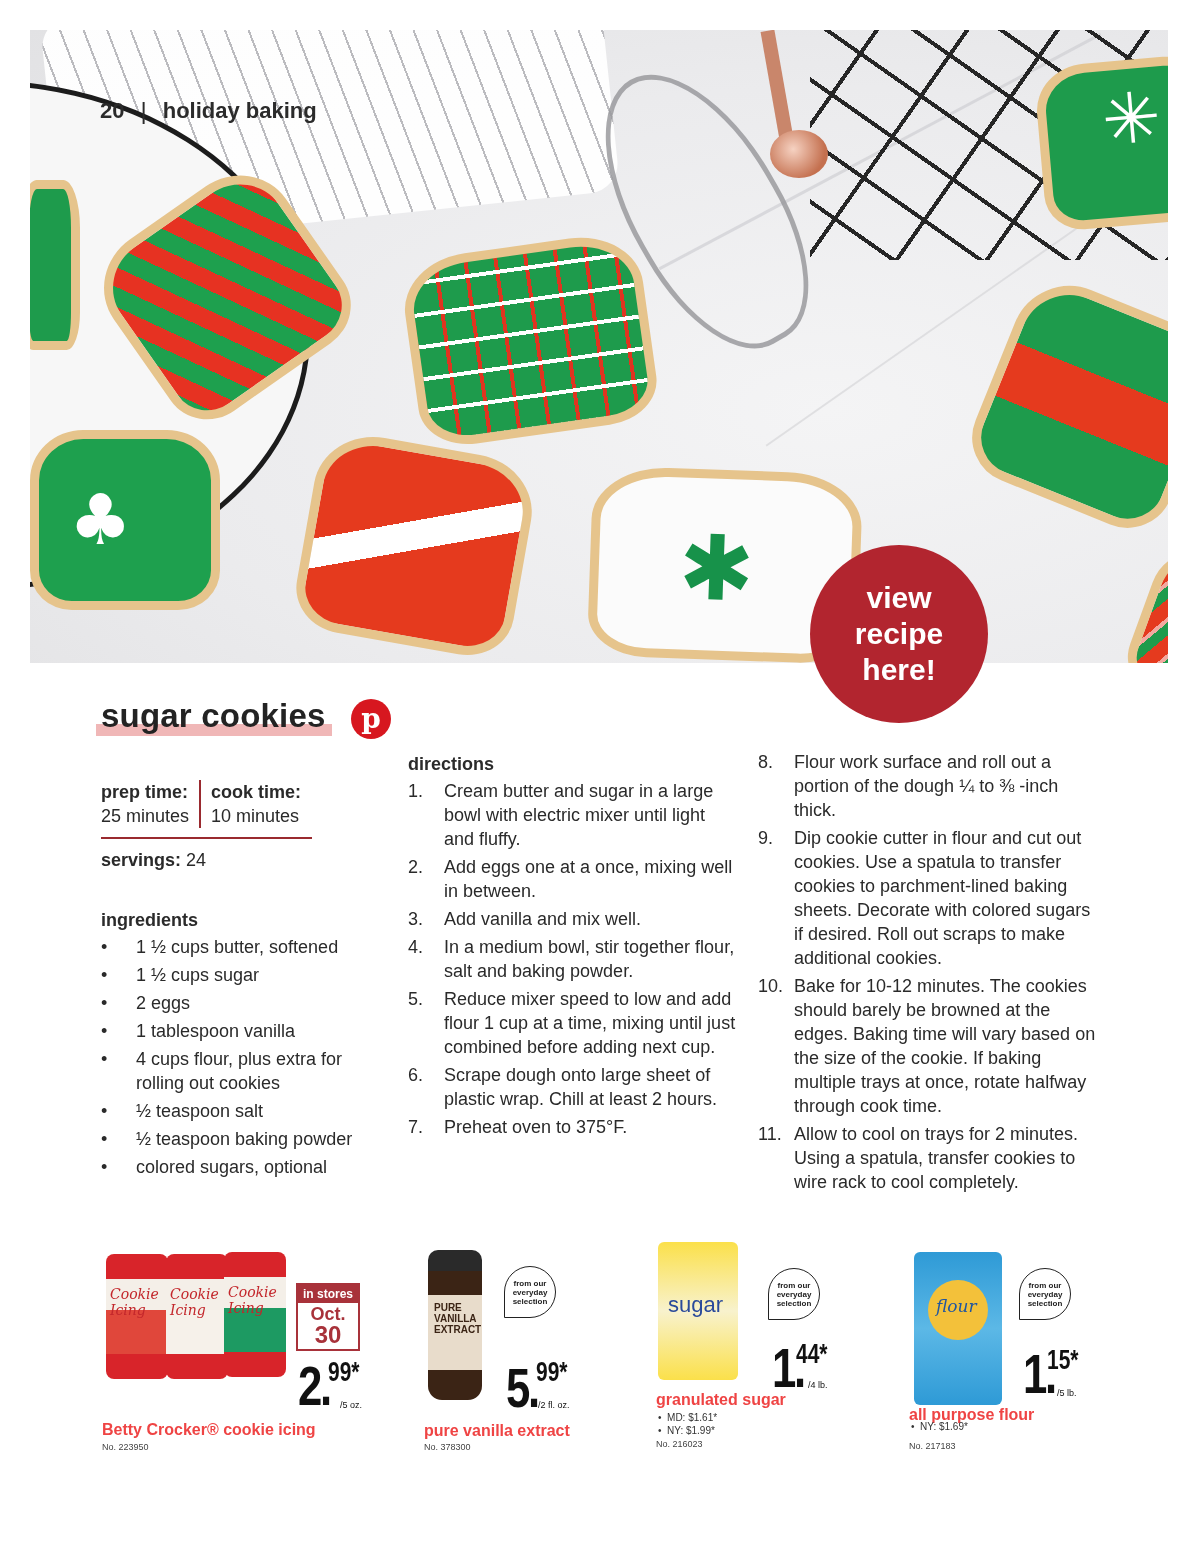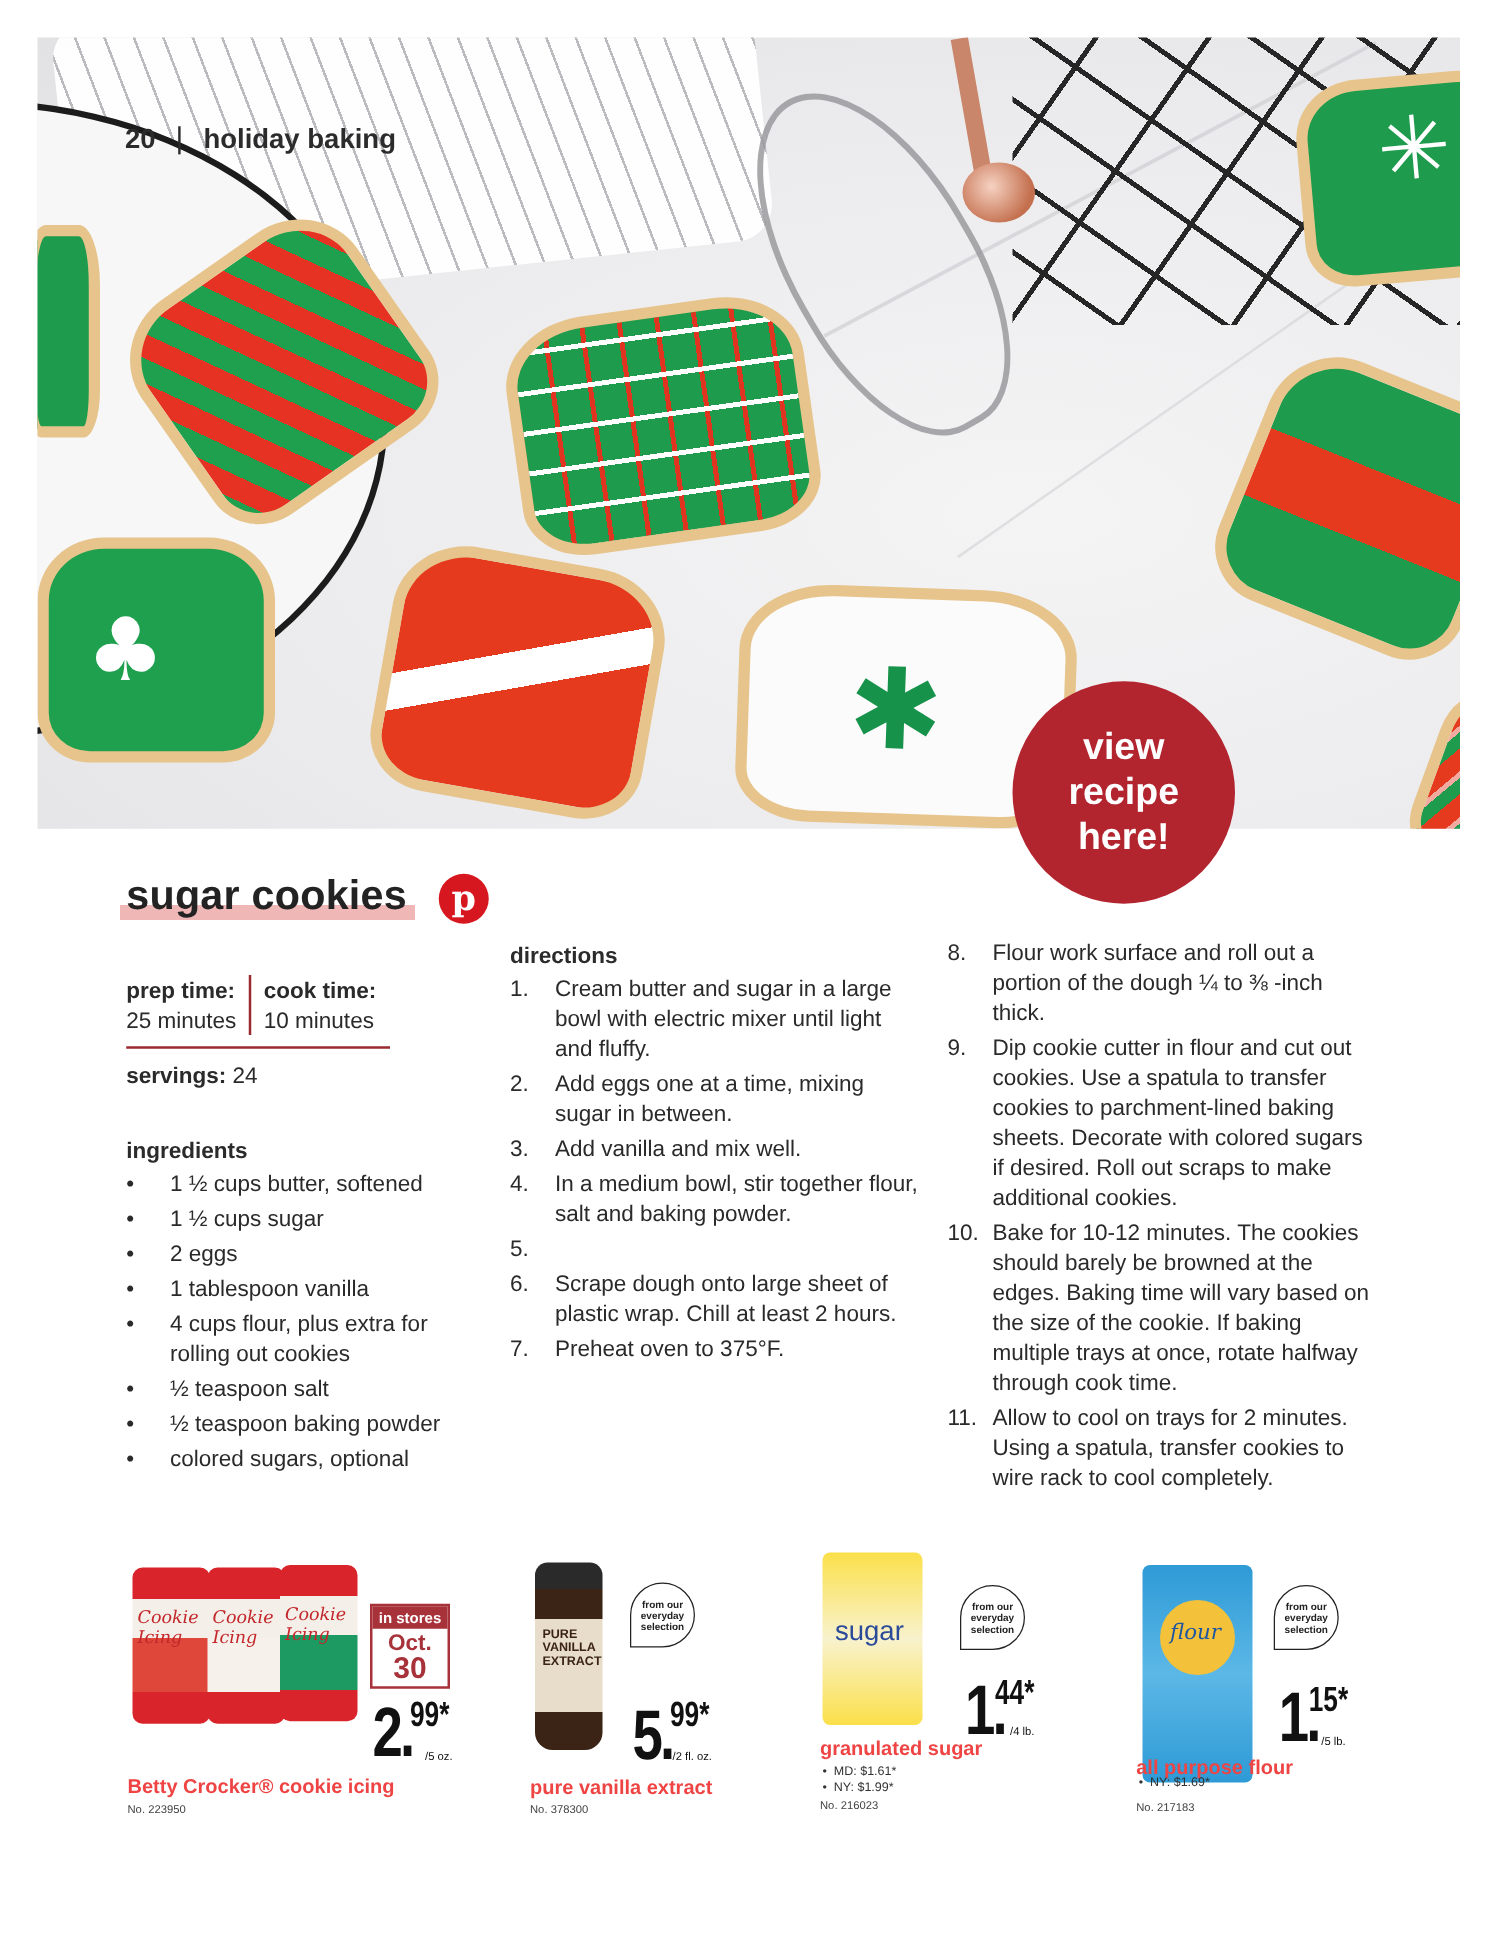--- a/index.html
+++ b/index.html
@@ -218,32 +218,33 @@
 
 <div class="directions">
   <div class="section-h">directions</div>
   <ol>
     <li class="dir-item">
         <span class="num">1.</span>
         <span class="txt">Cream butter and sugar in a large bowl with electric mixer until light and fluffy.</span>
       </li>
     <li class="dir-item">
         <span class="num">2.</span>
-        <span class="txt">Add eggs one at a time, mixing sugar in between.</span>
+        <span class="txt">Add eggs one at a once, mixing well in between.</span>
       </li>
     <li class="dir-item">
         <span class="num">3.</span>
         <span class="txt">Add vanilla and mix well.</span>
       </li>
     <li class="dir-item">
         <span class="num">4.</span>
         <span class="txt">In a medium bowl, stir together flour, salt and baking powder.</span>
       </li>
     <li class="dir-item">
         <span class="num">5.</span>
+        <span class="txt">Reduce mixer speed to low and add flour 1 cup at a time, mixing until just combined before adding next cup.</span>
       </li>
     <li class="dir-item">
         <span class="num">6.</span>
         <span class="txt">Scrape dough onto large sheet of plastic wrap. Chill at least 2 hours.</span>
       </li>
     <li class="dir-item">
         <span class="num">7.</span>
         <span class="txt">Preheat oven to 375°F.</span>
       </li>
   </ol>
@@ -318,21 +319,21 @@
     <span class="cents" style="left:24px; top:-2px;">44*</span>
     <span class="unit" style="left:36px; top:40px;">/4 lb.</span>
   </div>
   <div class="prod-name" style="position:absolute; left:0px; top:149px;">granulated sugar</div>
   <div class="prod-extra" style="position:absolute; left:2px; top:170px;">•&nbsp;&nbsp;<span>MD: $1.61*</span></div>
   <div class="prod-extra" style="position:absolute; left:2px; top:183px;">•&nbsp;&nbsp;<span>NY: $1.99*</span></div>
   <div class="prod-no" style="position:absolute; left:0px; top:197px;">No. 216023</div>
 </div>
 
 <div class="product" style="left:909px; top:1250px; width:200px; height:210px;">
-  <div class="pkg" style="left:5px; top:2px; width:88px; height:174px; background: linear-gradient(180deg,#2e9ad6 0%, #5cb8e6 50%, #2e9ad6 100%);">
+  <div class="pkg" style="left:5px; top:2px; width:88px; height:153px; background: linear-gradient(180deg,#2e9ad6 0%, #5cb8e6 50%, #2e9ad6 100%);">
     <div style="position:absolute; left:14px; top:28px; width:60px; height:60px; border-radius:50%; background:#f3c13a;"></div>
     <span style="position:absolute; left:22px; top:44px; font-family:'DejaVu Serif',serif; font-style:italic; font-size:17px; color:#2056a0;">flour</span>
   </div>
   <div class="everyday" style="left:110px; top:18px;">from our everyday selection</div>
   <div class="price" style="left:114px; top:96px;">
     <span class="big">1.</span>
     <span class="cents" style="left:24px; top:-2px;">15*</span>
     <span class="unit" style="left:34px; top:42px;">/5 lb.</span>
   </div>
   <div class="prod-name" style="position:absolute; left:0px; top:156px;">all purpose flour</div>

